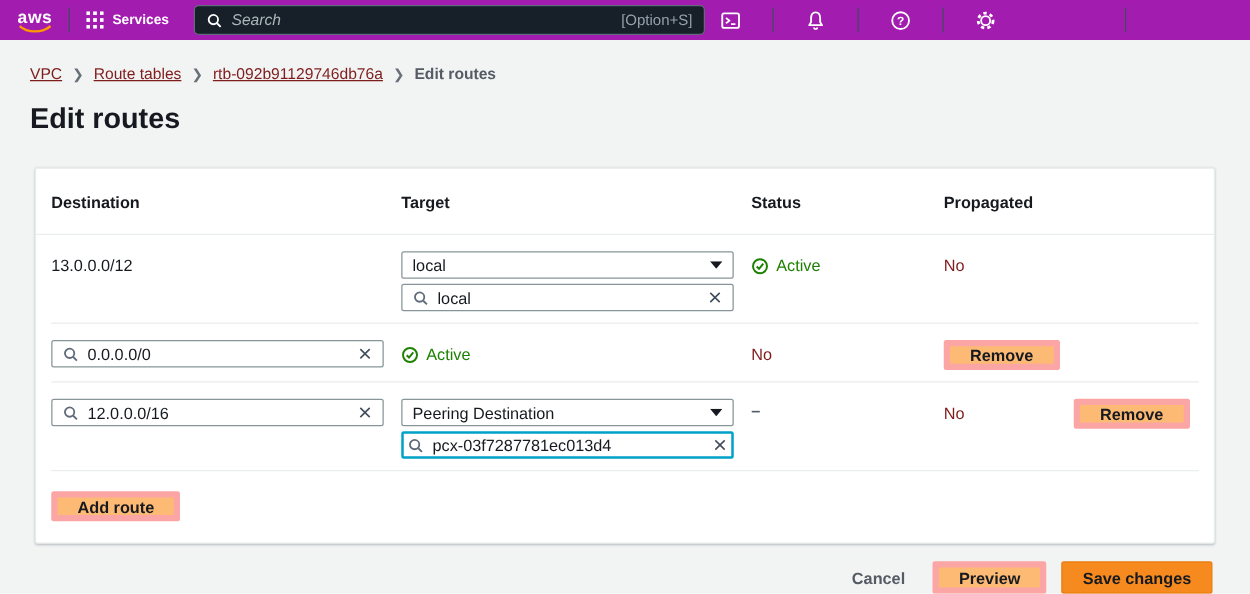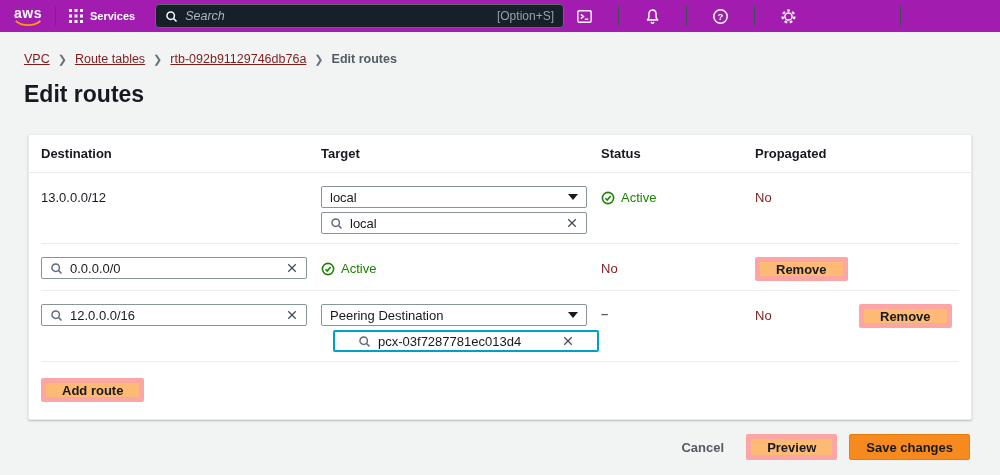--- a/index.html
+++ b/index.html
@@ -48,39 +48,39 @@
     border: 1px solid #eaeded;
     box-shadow: 0 1px 2px 0 rgba(0,28,36,.25);
   }
   .grid-cols {
     display: grid;
     grid-template-columns: 266px 266px 140px 90px 1fr;
     column-gap: 14px;
     align-items: start;
   }
   .card-header {
-    padding: 0 12px; height: 38px; align-items: center;
+    padding: 0 12px; height: 53px; align-items: center;
     border-bottom: 1px solid #eaeded; font-weight: 700; font-size: 13px; color: #16191f;
   }
   .route-row { margin: 0 12px; padding: 13px 0 9px 0; border-bottom: 1px solid #eaeded; }
   .route-row:last-of-type { border-bottom: none; }
   .dest-text { padding-top: 4px; }
 
   .field-stack { display: flex; flex-direction: column; gap: 4px; }
   .select-box, .input-box {
     height: 22px; background: #fff; border: 1px solid #879596; border-radius: 2px;
     display: flex; align-items: center; padding: 0 8px; gap: 7px; font-size: 13px; color: #16191f;
     cursor: pointer; width: 100%;
   }
   .input-box input {
     flex: 1; border: none; outline: none; font-size: 13px; color: #16191f;
     font-family: inherit; background: transparent; min-width: 0;
   }
   .select-box .sel-label { flex: 1; }
-  .input-box.focused { border: 2px solid #00a1c9; padding: 0 23px; margin-left: 12px; }
+  .input-box.focused { border: 2px solid #00a1c9; padding: 0 3px; }
   .clear-x { display: flex; align-items: center; cursor: pointer; }
 
   .status-cell { display: flex; align-items: center; gap: 6px; padding-top: 4px; color: #1d8102; font-size: 13px; }
   .status-dash { color: #545b64; padding-top: 2px; font-weight: 700; }
   .prop-cell { padding-top: 4px; color: #7f1d1d; }
 
   .btn {
     display: inline-flex; align-items: center; justify-content: center;
     height: 24px; padding: 0 16px; border-radius: 2px; font-weight: 700; font-size: 13px;
     border: 5px solid #fca5a5; color: #16191f; background: #fdba74; cursor: pointer; font-family: inherit;

